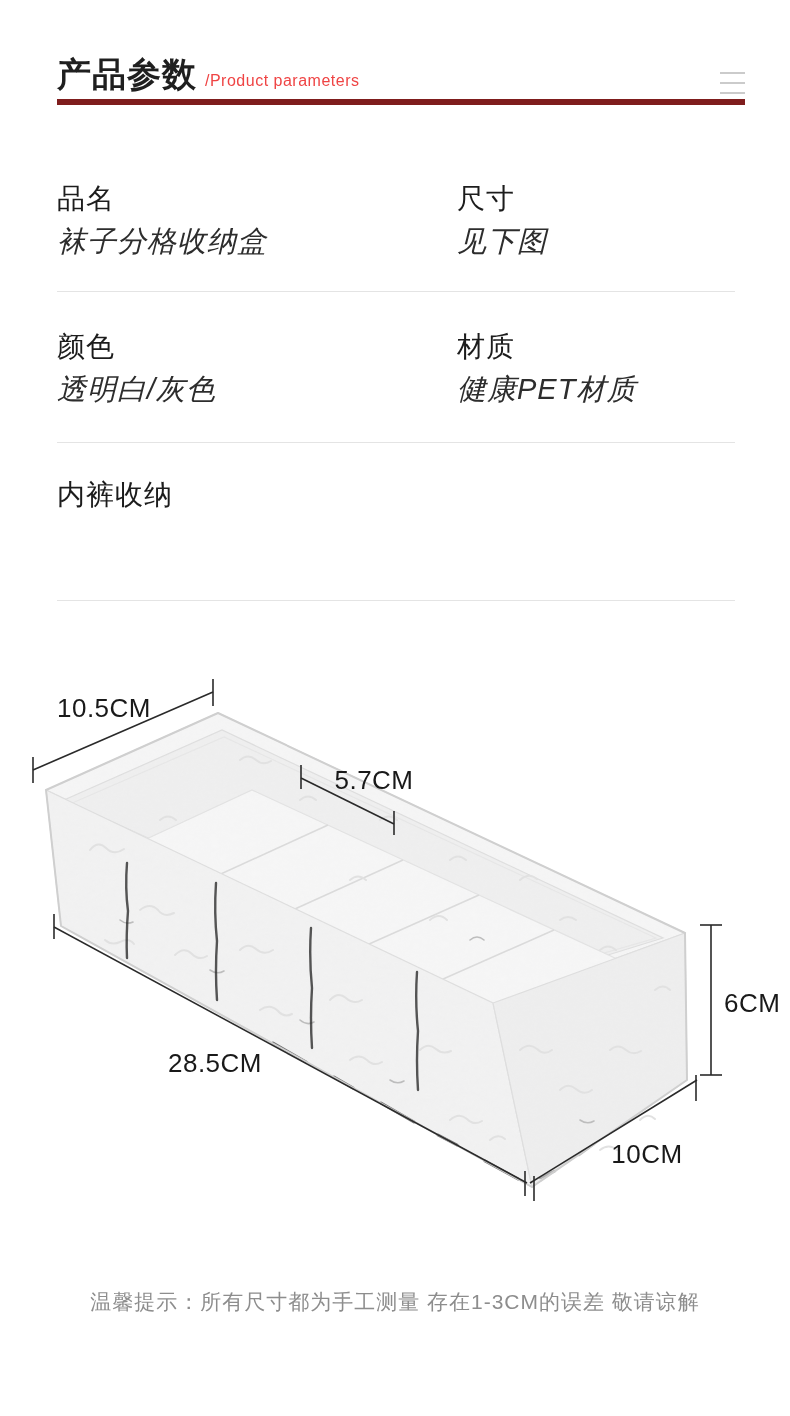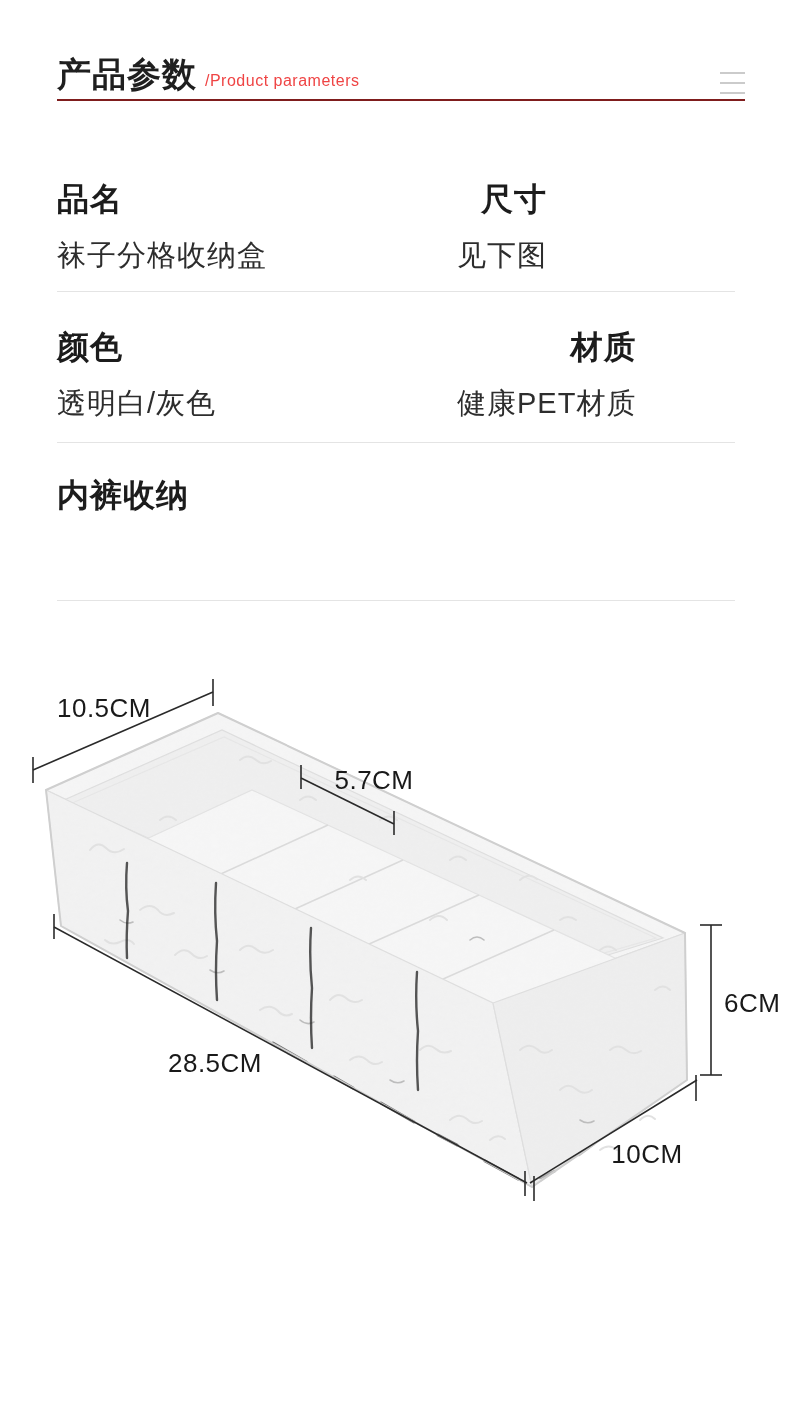--- a/index.html
+++ b/index.html
@@ -1,35 +1,35 @@
 <!DOCTYPE html>
 <html><head>
 <meta charset="utf-8">
 <style>
   html,body{margin:0;padding:0;background:#ffffff;}
   body{font-family:"Liberation Sans","DejaVu Sans",sans-serif;}
   .page{position:relative;width:790px;height:1416px;background:#ffffff;overflow:hidden;margin:0 auto;}
 
   
-  .header{position:absolute;left:57px;right:45px;top:52px;height:47px;border-bottom:2px solid #7f1d1d;}
+  .header{position:absolute;left:57px;right:45px;top:52px;height:47px;border-bottom:6px solid #7f1d1d;}
   .header-row{display:flex;align-items:baseline;height:100%;}
   .title{font-size:34px;font-weight:700;color:#1f1f1f;letter-spacing:1px;line-height:44px;}
   .subtitle{font-size:16px;font-weight:500;color:#ef4444;margin-left:8px;letter-spacing:.5px;}
   .menu-icon{position:absolute;right:0;top:20px;width:25px;}
   .menu-icon i{display:block;height:2px;background:#cbcbcb;margin-bottom:8px;}
 
   
   .spec-cell{position:absolute;}
   .spec-cell.col-left{left:57px;}
-  .spec-cell.col-right{left:457px;text-align:right;}
+  .spec-cell.col-right{left:457px;}
   .row1{top:184px;}
   .row2{top:332px;}
   .row3{top:480px;}
-  .spec-label{font-size:32px;font-weight:700;color:#1c1c1c;line-height:30px;letter-spacing:1px;}
-  .spec-value{font-size:29px;font-weight:400;color:#2d2d2d;line-height:34px;margin-top:24px;letter-spacing:1px;white-space:nowrap;}
+  .spec-label{font-size:28px;font-weight:400;color:#1c1c1c;line-height:30px;letter-spacing:1px;}
+  .spec-value{font-size:29px;font-weight:400;color:#2d2d2d;line-height:34px;margin-top:10px;letter-spacing:1px;white-space:nowrap;font-style:italic;}
   .divider{position:absolute;left:57px;right:55px;height:1px;background:#e4e4e4;}
   .div1{top:291px;}
   .div2{top:442px;}
   .div3{top:600px;}
 
   
   .figure{position:absolute;left:0;top:620px;width:790px;height:620px;}
   .dim-label{font-size:26px;font-weight:500;fill:#191919;letter-spacing:.5px;
              font-family:"Liberation Sans","DejaVu Sans",sans-serif;}
   .dim-line{stroke:#2a2a2a;stroke-width:1.6;fill:none;}
@@ -203,14 +203,15 @@
         <text class="dim-label" x="724" y="392" text-anchor="start">6CM</text>
       </g>
       <g>
         <line class="dim-line" x1="697" y1="460" x2="530" y2="563"></line>
         <line class="dim-line" x1="696" y1="455" x2="696" y2="481"></line>
         <text class="dim-label" x="647" y="543" text-anchor="middle">10CM</text>
       </g>
     </g>
   </svg>
 
+  <div class="footer-note">温馨提示：所有尺寸都为手工测量 存在1-3CM的误差 敬请谅解</div>
 
 </div>
 
 </body></html>

